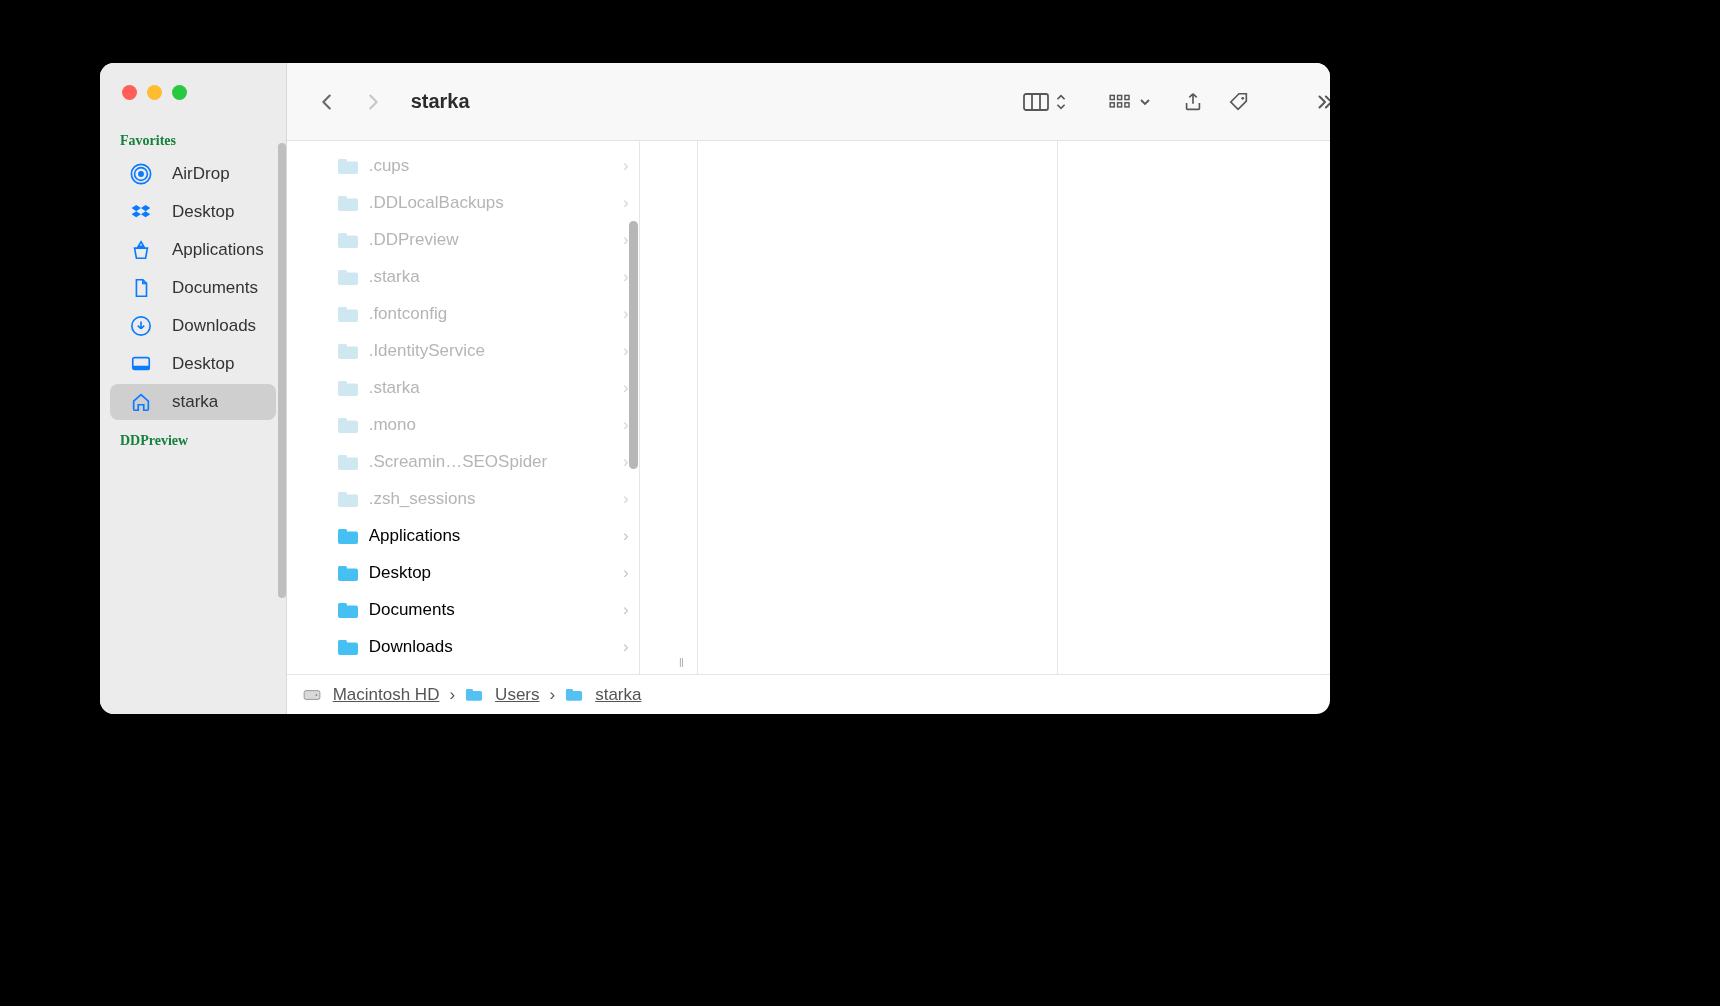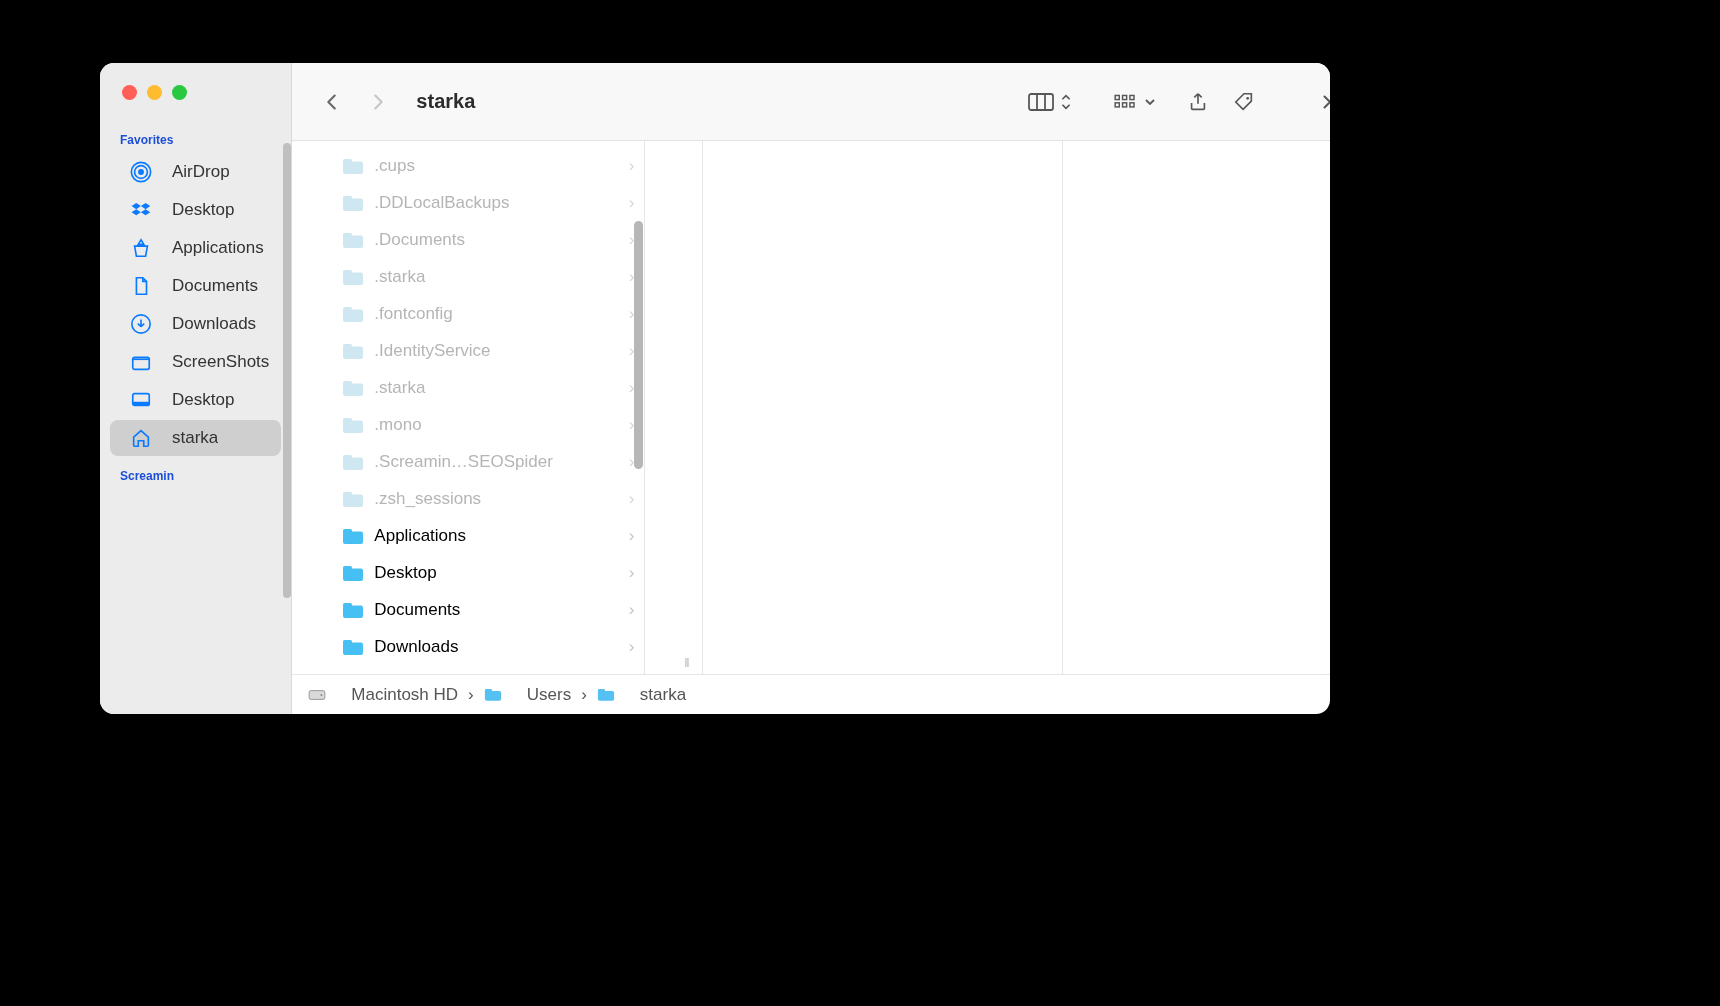--- a/index.html
+++ b/index.html
@@ -11,21 +11,21 @@
     display:flex; flex-direction:row;
   }
   
   .sidebar {
     width:287px; background:#ececec; border-right:1px solid #d9d9d9;
     display:flex; flex-direction:column; position:relative;
   }
   .traffic { display:flex; gap:10px; padding:22px 0 0 22px; height:58px; align-items:flex-start;}
   .dot { width:15px; height:15px; border-radius:50%; }
   .dot.red{background:#ff5f57;} .dot.yellow{background:#febc2e;} .dot.green{background:#28c840;}
-  .section-label{ font-size:12px; font-weight:600; color:#1d4ed8; padding:12px 0 6px 20px;}
+  .section-label{ font-size:14px; font-weight:600; color:#15803d; padding:12px 0 6px 20px;font-family:Liberation Serif, serif;}
   .side-item{
     display:flex; align-items:center; gap:20px; height:36px;
     padding:0 12px 0 20px; margin:1px 10px; border-radius:8px;
     font-size:17px; color:#333; cursor:default;
   }
   .side-item.selected{ background:#cfcfcf; }
   .side-icon{ width:22px; height:22px; flex-shrink:0; display:flex; align-items:center; justify-content:center;}
   .side-icon svg{ width:22px; height:22px; }
   .side-label{ white-space:nowrap; overflow:hidden; text-overflow:ellipsis; }
   .sidebar-scroll{
@@ -68,21 +68,21 @@
   .chev{ color:#c5c5c5; }
   .dim .chev{ color:#d6d6d6; }
   .col-handle{
     position:absolute; bottom:4px; left:3px; color:#b5b5b5; font-size:13px; letter-spacing:2px;
   }
   
   .pathbar{
     height:40px; border-top:1px solid #e6e6e6; display:flex; align-items:center;
     padding:0 16px; gap:10px; font-size:17px; color:#555;
   }
-  .crumb{ display:flex; align-items:center; gap:25px;}
+  .crumb{ display:flex; align-items:center; gap:12px;text-decoration:underline;}
   .mini-folder{ width:18px; height:15px;}
   .hd-icon{ width:18px; height:14px; }
 </style>
 </head>
 <body>
 
 <div class="window">
 
   <div class="sidebar">
     <div class="traffic">
@@ -133,46 +133,37 @@
         <svg viewBox="0 0 24 24" fill="none" stroke="#0a7bff" stroke-width="1.8">
             <circle cx="12" cy="12" r="10"></circle>
             <path d="M12 7v8m0 0l-3.5-3.5M12 15l3.5-3.5"></path>
           </svg>
       </span>
       <span class="side-label">Downloads</span>
     </div>
     <div class="side-item">
       <span class="side-icon">
         <svg viewBox="0 0 24 24" fill="none" stroke="#0a7bff" stroke-width="1.8">
-            <rect x="3" y="7" width="18" height="13" rx="2"></rect>
-            <path d="M3 9h18"></path>
-          </svg>
-      </span>
-      <span class="side-label">ScreenShots</span>
-    </div>
-    <div class="side-item">
-      <span class="side-icon">
-        <svg viewBox="0 0 24 24" fill="none" stroke="#0a7bff" stroke-width="1.8">
             <rect x="3" y="5" width="18" height="13" rx="2"></rect>
             <rect x="3" y="14" width="18" height="4" fill="#0a7bff" stroke="none" rx="1"></rect>
           </svg>
       </span>
       <span class="side-label">Desktop</span>
     </div>
     <div class="side-item selected">
       <span class="side-icon">
         <svg viewBox="0 0 24 24" fill="none" stroke="#0a7bff" stroke-width="1.8">
             <path d="M4 11l8-7 8 7v9a1 1 0 01-1 1h-4v-6h-6v6H5a1 1 0 01-1-1v-9z"></path>
           </svg>
       </span>
       <span class="side-label">starka</span>
     </div>
 
 
-    <div class="section-label">Screamin</div>
+    <div class="section-label">DDPreview</div>
 
     <div class="sidebar-scroll"></div>
   </div>
 
   <div class="content">
     <div class="toolbar">
       <div class="tb-btn">
         <svg viewBox="0 0 24 24" fill="none" stroke="currentColor" stroke-width="2.4" stroke-linecap="round" stroke-linejoin="round">
             <polyline points="15 5 8 12 15 19"></polyline>
           </svg>
@@ -252,21 +243,21 @@
               <rect x="1" y="2" width="9" height="4.5" rx="1.5" fill="#cfe7f1"></rect>
             </svg>
             <span class="fname">.DDLocalBackups</span>
             <span class="chev">›</span>
           </div>
           <div class="file-row dim">
             <svg class="folder-icon" viewBox="0 0 22 18">
               <rect x="1" y="4.5" width="20" height="12.5" rx="2" fill="#cfe7f1"></rect>
               <rect x="1" y="2" width="9" height="4.5" rx="1.5" fill="#cfe7f1"></rect>
             </svg>
-            <span class="fname">.Documents</span>
+            <span class="fname">.DDPreview</span>
             <span class="chev">›</span>
           </div>
           <div class="file-row dim">
             <svg class="folder-icon" viewBox="0 0 22 18">
               <rect x="1" y="4.5" width="20" height="12.5" rx="2" fill="#cfe7f1"></rect>
               <rect x="1" y="2" width="9" height="4.5" rx="1.5" fill="#cfe7f1"></rect>
             </svg>
             <span class="fname">.starka</span>
             <span class="chev">›</span>
           </div>

